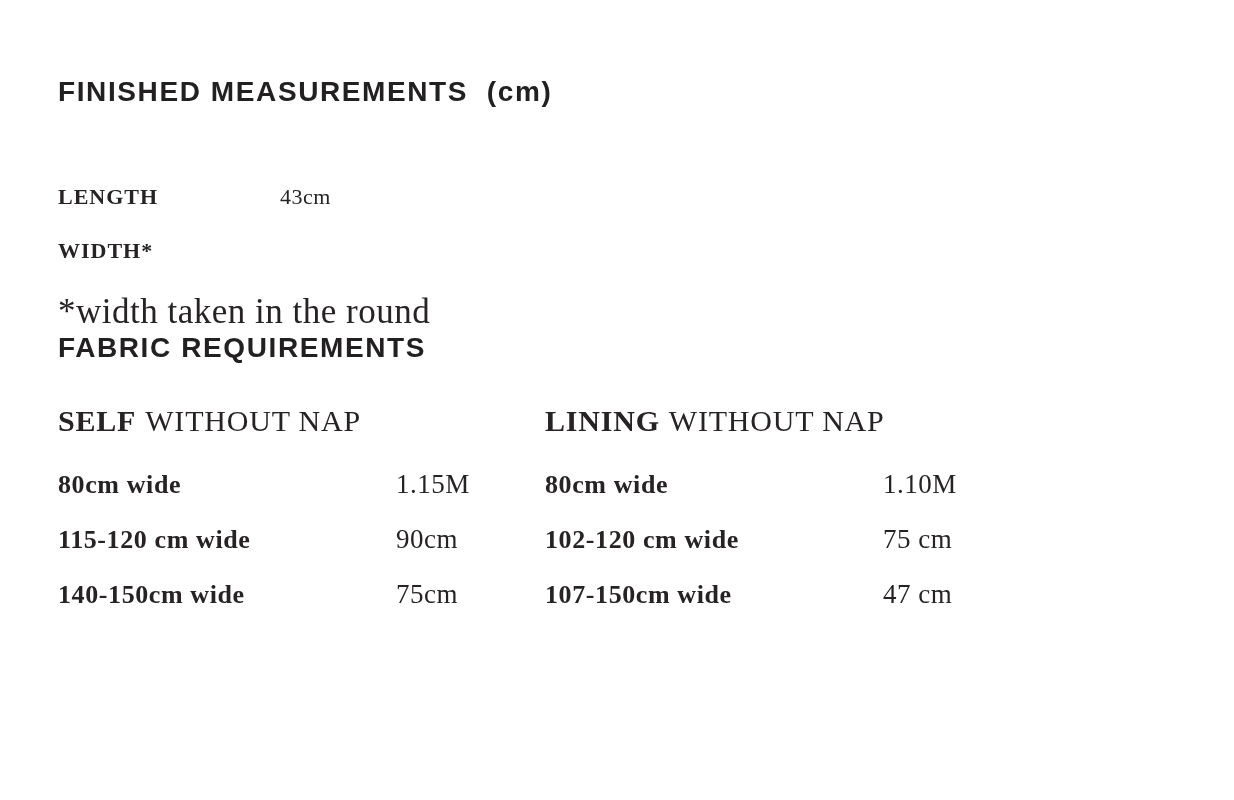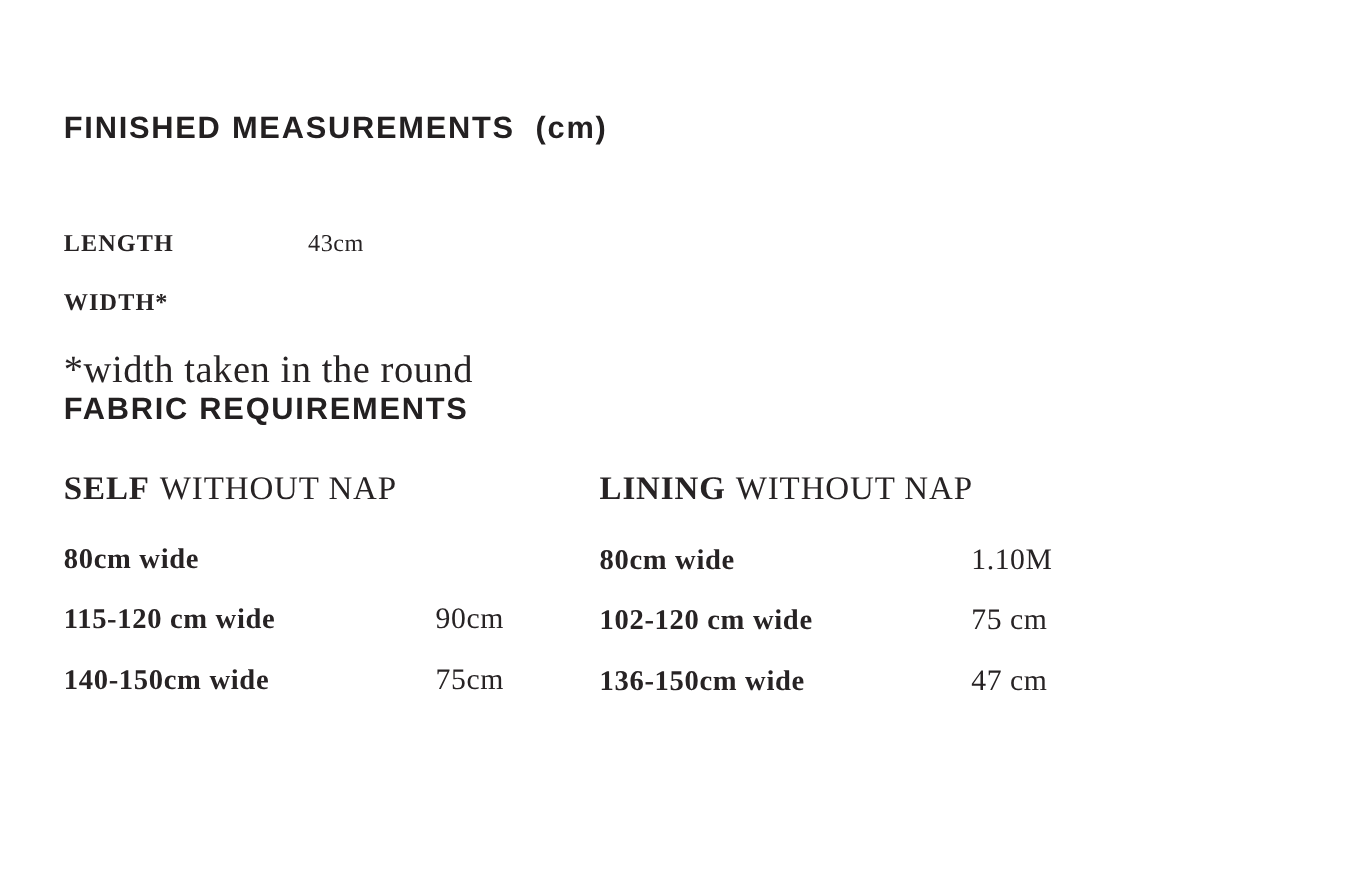--- a/index.html
+++ b/index.html
@@ -11,21 +11,21 @@
     width: 1234px;
     height: 800px;
     overflow: hidden;
     font-family: "Liberation Serif", serif;
     color: #272324;
   }
   .page {
     box-sizing: border-box;
     width: 1063px;
     height: 800px;
-    padding: 100px 58px 0 58px;
+    padding: 76px 58px 0 58px;
     background: #ffffff;
   }
   .sans-heading {
     font-family: "Liberation Sans", sans-serif;
     font-weight: 700;
     font-size: 28px;
     letter-spacing: 1.6px;
     color: #232021;
     margin: 0;
     white-space: pre; 
@@ -113,20 +113,21 @@
   <h2 class="sans-heading fabric-heading">FABRIC REQUIREMENTS</h2>
 
   <div class="fabric-cols">
 
     <section class="fabric-col">
       <h3 class="fabric-col-title">
         <span class="title-bold">SELF</span><span class="title-rest">WITHOUT NAP</span>
       </h3>
       <div class="fabric-row">
         <span class="fabric-label">80cm wide</span>
+        <span class="fabric-value">1.15M</span>
       </div>
       <div class="fabric-row">
         <span class="fabric-label">115-120 cm wide</span>
         <span class="fabric-value">90cm</span>
       </div>
       <div class="fabric-row">
         <span class="fabric-label">140-150cm wide</span>
         <span class="fabric-value">75cm</span>
       </div>
     </section>
@@ -137,19 +138,19 @@
       </h3>
       <div class="fabric-row">
         <span class="fabric-label">80cm wide</span>
         <span class="fabric-value">1.10M</span>
       </div>
       <div class="fabric-row">
         <span class="fabric-label">102-120 cm wide</span>
         <span class="fabric-value">75 cm</span>
       </div>
       <div class="fabric-row">
-        <span class="fabric-label">136-150cm wide</span>
+        <span class="fabric-label">107-150cm wide</span>
         <span class="fabric-value">47 cm</span>
       </div>
     </section>
 
   </div>
 </div>
 
 </body></html>

